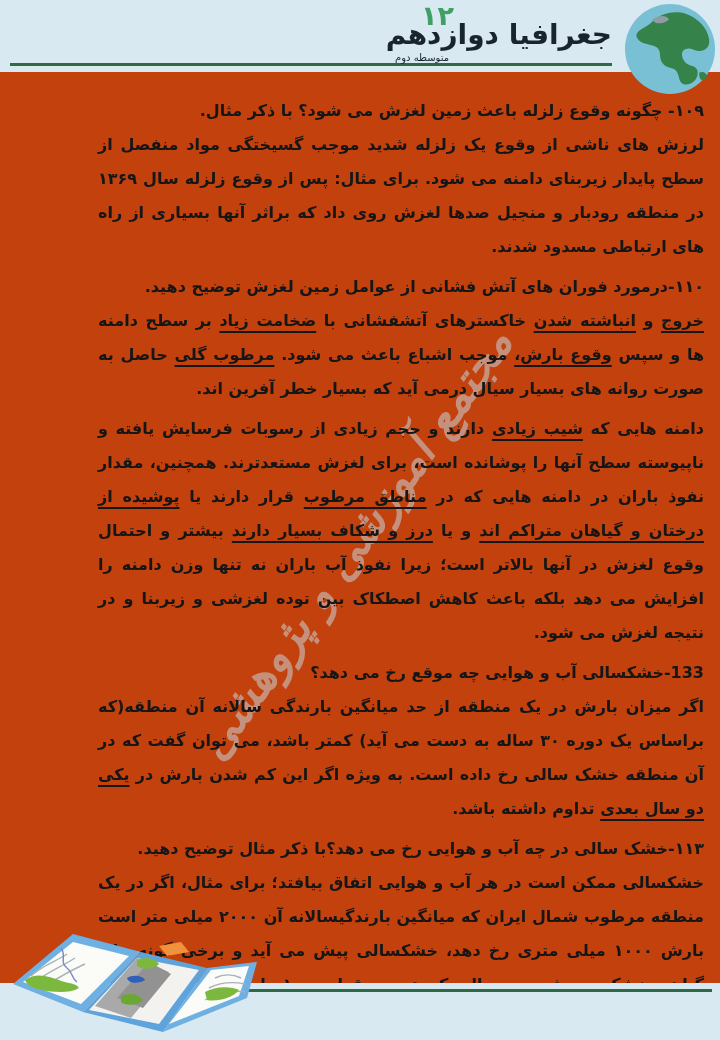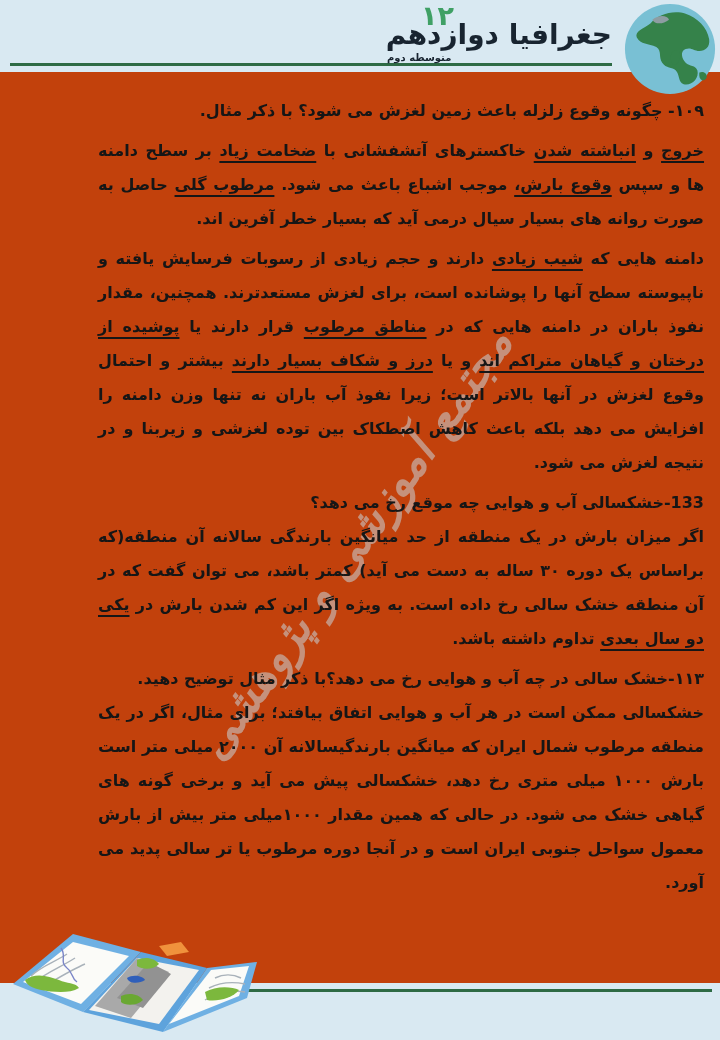--- a/index.html
+++ b/index.html
@@ -37,22 +37,22 @@
   .logo-title{
     position:absolute;right:0;top:6px;
     font-size:28px;font-weight:bold;color:var(--logo-text);
     white-space:nowrap;letter-spacing:-1px;margin-left:36px;
   }
   .logo-num{
     position:absolute;left:34px;top:-12px;
     font-size:27px;font-weight:bold;color:var(--grade-green);
   }
   .logo-sub{
-    position:absolute;left:0;top:40px;
-    font-size:10px;font-weight:bold;color:var(--logo-text);
+    position:absolute;left:8px;top:40px;
+    font-size:10px;font-weight:normal;color:var(--logo-text);
     white-space:nowrap;
   }
   .globe{
     position:absolute;top:2px;right:3px;width:94px;height:94px;
     z-index:5;
   }
 
   
   .watermark{
     position:absolute;top:516px;left:-38px;width:784px;
@@ -118,22 +118,24 @@
       <path fill="#35824a" d="M78,72 C82,70 87,73 85,78 C82,82 77,80 78,72 Z"></path>
       <path fill="#8e9da2" d="M30,18 C36,13 45,13 47,18 C41,23 32,23 30,18 Z"></path>
     </svg>
   </header>
 
   <div class="watermark">مجتمع آموزشی و پژوهشی</div>
 
   <main class="content" id="qa-list">
       <section class="qa">
         <p class="question">۱۰۹- چگونه وقوع زلزله باعث زمین لغزش می شود؟ با ذکر مثال.</p>
+        <p class="answer"><span>لرزش های ناشی از وقوع یک زلزله شدید موجب گسیختگی مواد منفصل از سطح پایدار زیربنای دامنه  می شود. برای مثال: پس از وقوع زلزله سال ۱۳۶۹ در منطقه رودبار و منجیل صدها لغزش روی داد که براثر آنها بسیاری از راه های ارتباطی مسدود شدند.</span></p>
       </section>
       <section class="qa">
+        <p class="question">۱۱۰-درمورد فوران های آتش فشانی از عوامل زمین لغزش توضیح دهید.</p>
         <p class="answer"><span class="u">خروج</span><span> و </span><span class="u">انباشته شدن</span><span> خاکسترهای آتشفشانی با </span><span class="u">ضخامت زیاد</span><span> بر سطح دامنه ها و سپس </span><span class="u">وقوع بارش،</span><span> موجب اشباع باعث می شود. </span><span class="u">مرطوب گلی</span><span> حاصل به صورت روانه های بسیار سیال درمی آید که بسیار خطر آفرین اند.</span></p>
       </section>
       <section class="qa">
         <p class="answer"><span>دامنه هایی که </span><span class="u">شیب زیادی</span><span> دارند و حجم زیادی از رسوبات فرسایش یافته و ناپیوسته سطح آنها را پوشانده است، برای لغزش مستعدترند. همچنین، مقدار نفوذ باران در دامنه هایی که در </span><span class="u">مناطق مرطوب</span><span> قرار دارند یا </span><span class="u">پوشیده از درختان و گیاهان متراکم اند</span><span> و یا </span><span class="u">درز و شکاف بسیار دارند</span><span> بیشتر و احتمال وقوع لغزش در آنها بالاتر است؛ زیرا نفوذ آب باران نه تنها وزن دامنه را افزایش می دهد بلکه باعث کاهش اصطکاک بین توده لغزشی و زیربنا و در نتیجه لغزش می شود.</span></p>
       </section>
       <section class="qa">
         <p class="question">133-خشکسالی آب و هوایی چه موقع رخ می دهد؟</p>
         <p class="answer"><span>اگر میزان بارش در یک منطقه از حد میانگین بارندگی سالانه آن منطقه(که براساس یک دوره ۳۰ ساله به دست می آید) کمتر باشد، می توان گفت که در آن منطقه خشک سالی رخ داده است. به ویژه اگر این کم شدن بارش در </span><span class="u">یکی دو سال بعدی</span><span> تداوم داشته باشد.</span></p>
       </section>
       <section class="qa">

